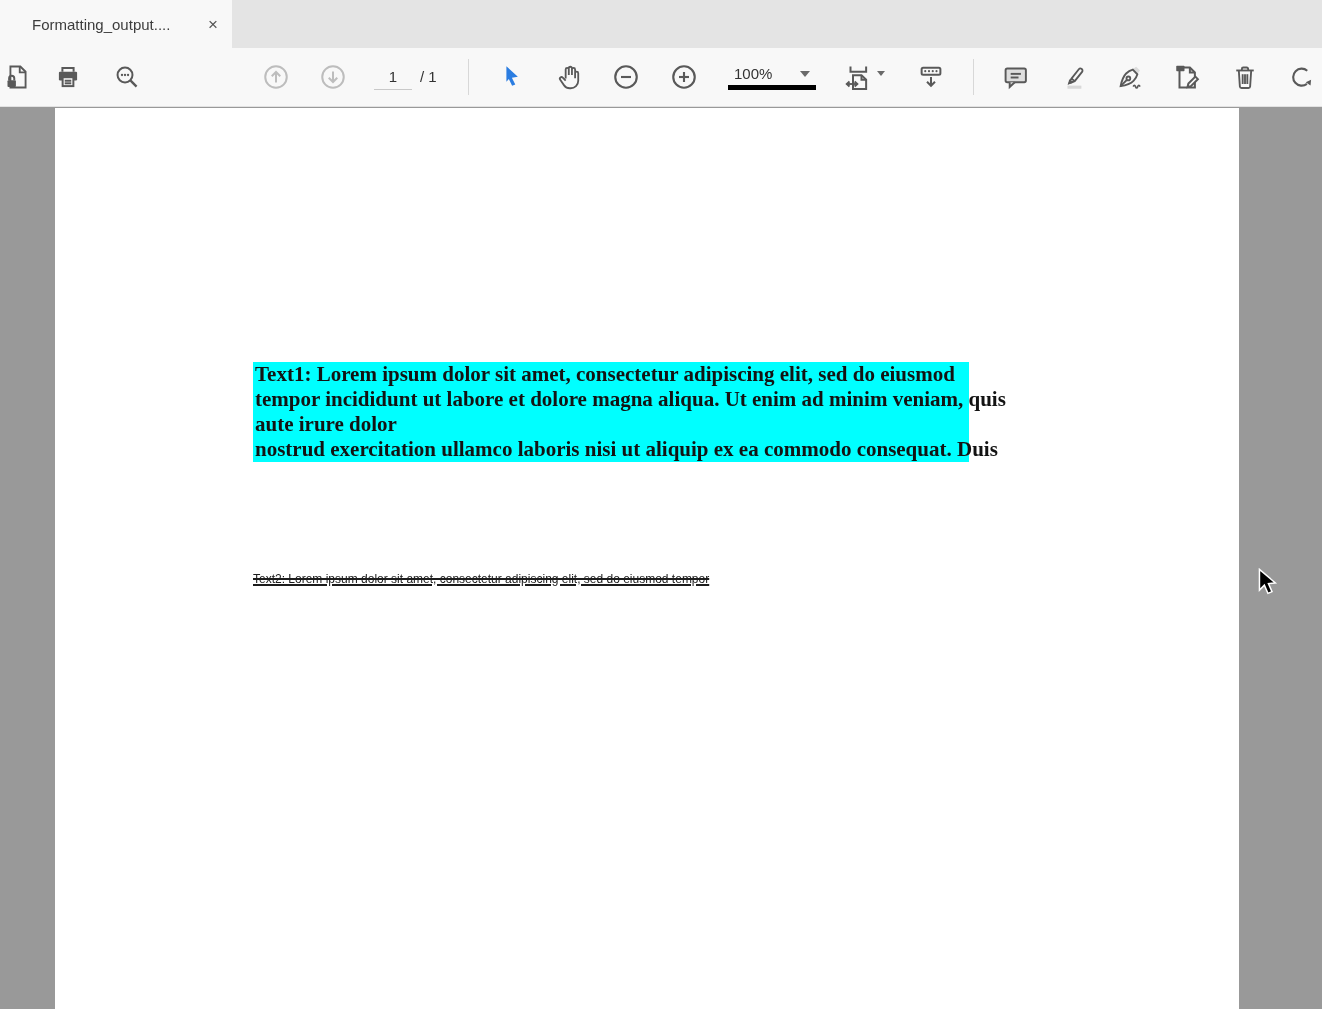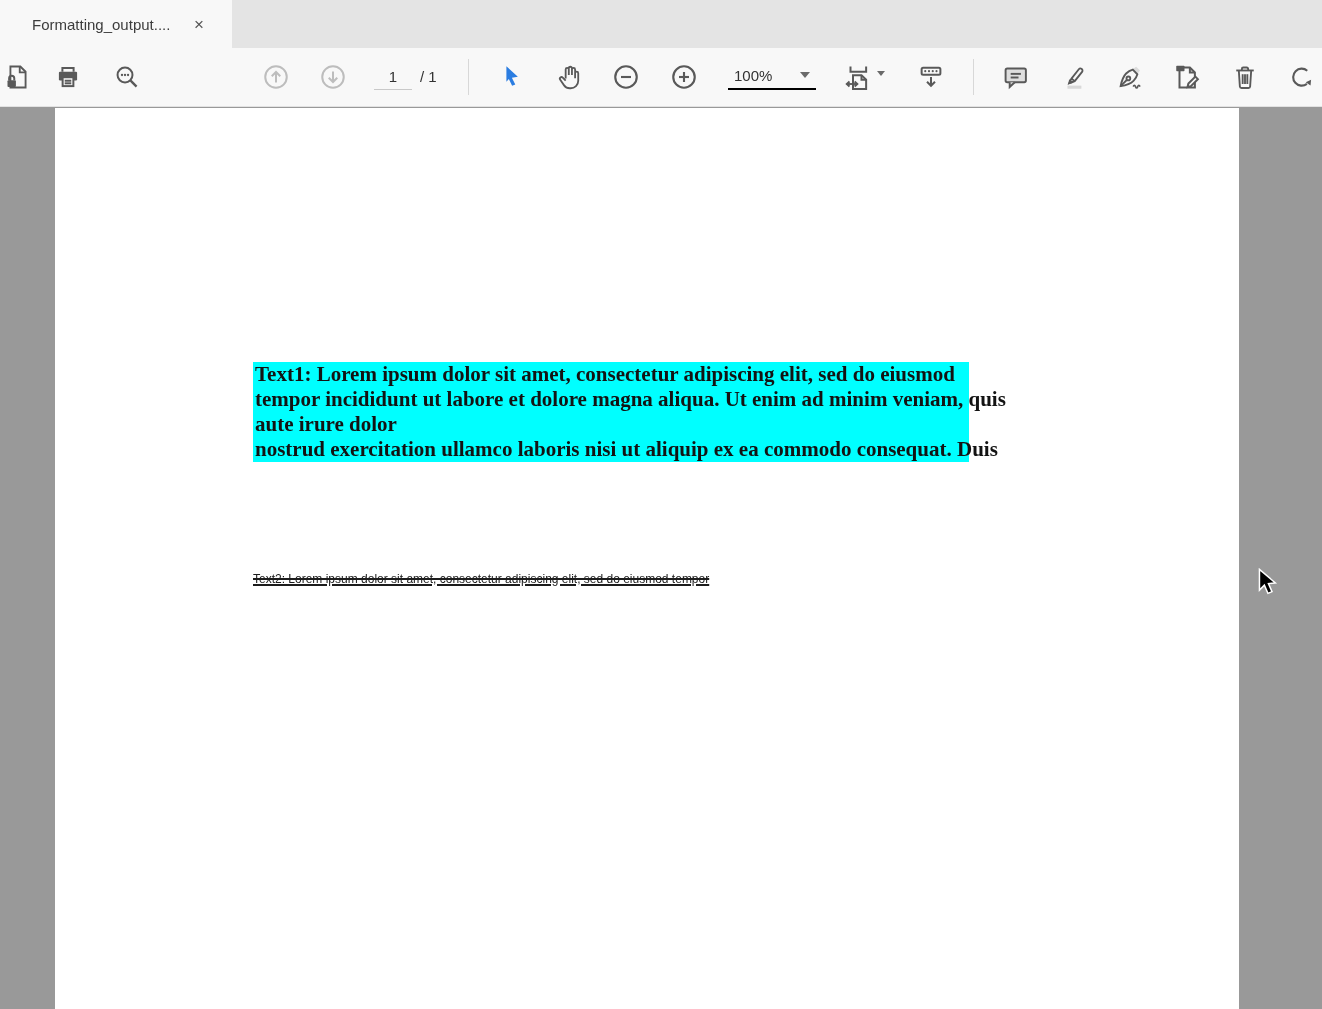--- a/index.html
+++ b/index.html
@@ -2,39 +2,39 @@
 <html><head>
 <meta charset="utf-8">
 <style>
   * { margin:0; padding:0; box-sizing:border-box; }
   html,body { width:1322px; height:1009px; overflow:hidden; font-family:"Liberation Sans", sans-serif; }
   #app { position:relative; width:1322px; height:1009px; background:#999999; }
 
   
   .tabbar { position:absolute; left:0; top:0; width:1322px; height:48px; background:#e4e4e4; }
   .tab { position:absolute; left:0; top:0; width:232px; height:48px; background:#f8f8f8;
-         display:flex; align-items:center; padding:0 28px 0 32px; }
+         display:flex; align-items:center; padding:0 14px 0 32px; }
   .tab-title { font-size:15px; color:#3c3c3c; white-space:nowrap; overflow:hidden; flex:1; }
   .tab-close { font-size:17px; color:#555; margin-left:10px; cursor:pointer; line-height:1; }
 
   
   .toolbar { position:absolute; left:0; top:48px; width:1322px; height:59px; background:#f8f8f8;
              border-bottom:1px solid #e2e2e2; }
   .tbtn { position:absolute; top:11px; width:36px; height:36px; display:flex; align-items:center;
           justify-content:center; color:#595959; cursor:pointer; background:transparent; border:none; }
   .tbtn svg { display:block; }
   .tbtn.disabled { color:#bdbdbd; }
   .tsep { position:absolute; top:11px; width:1px; height:36px; background:#d8d8d8; }
   .page-input { position:absolute; left:374px; top:16px; width:38px; height:26px; text-align:center;
                 font-size:15px; color:#333; border:none; border-bottom:1px solid #c9c9c9;
                 background:transparent; outline:none; }
   .page-total { position:absolute; left:420px; top:16px; height:26px; line-height:26px;
                 font-size:15px; color:#333; }
   .zoom-select { position:absolute; left:728px; top:14px; width:88px; height:28px;
-                 border-bottom:2px solid #000000; display:flex; align-items:center;
+                 border-bottom:5px solid #000000; display:flex; align-items:center;
                  padding:0 6px; cursor:pointer; }
   .zoom-value { font-size:15px; color:#333; flex:1; }
   .caret { width:0; height:0; border-left:5px solid transparent; border-right:5px solid transparent;
            border-top:6px solid #6a6a6a; }
   .mini-caret { width:0; height:0; border-left:4px solid transparent; border-right:4px solid transparent;
                 border-top:5px solid #6a6a6a; margin-left:4px; margin-top:-8px; }
 
   
   .canvas { position:absolute; left:0; top:108px; width:1322px; height:901px; background:#999999; }
   .page { position:absolute; left:55px; top:0px; width:1184px; height:901px; background:#ffffff; }

